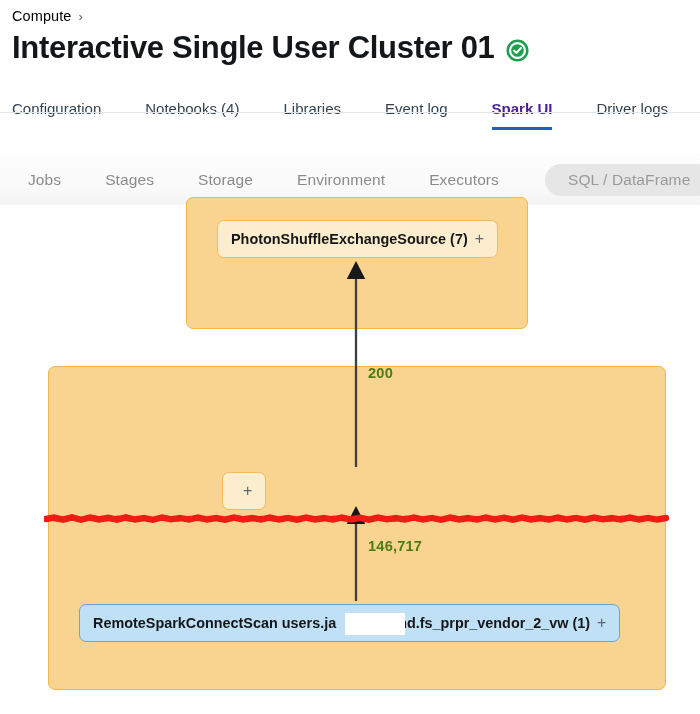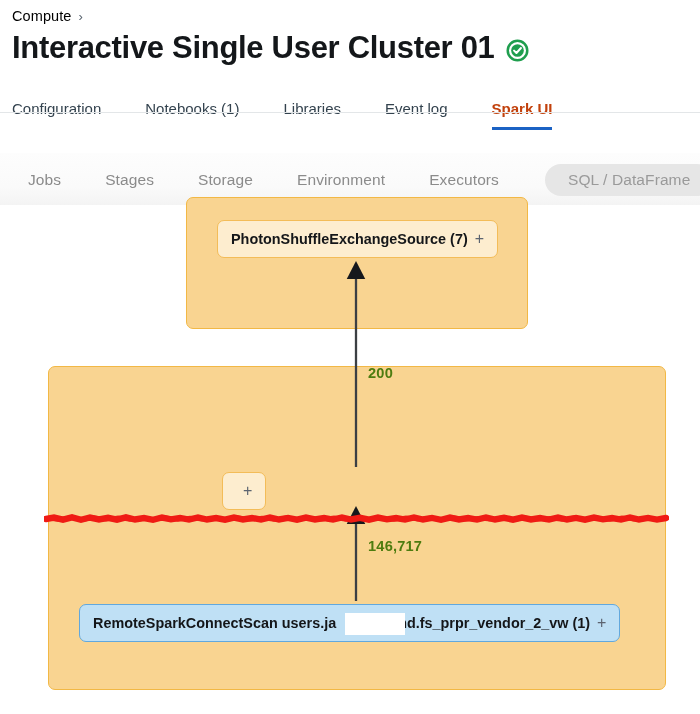--- a/index.html
+++ b/index.html
@@ -37,21 +37,21 @@
     position: absolute; left: 12px; top: 80px; right: 0;
     display: flex; align-items: flex-start; gap: 9px;
     height: 32px;
     margin-top: 19px;
   }
   .tab {
     font-size: 15px; color: #33424e; padding: 0 0 8px 0;
     margin-right: 35px; white-space: nowrap; cursor: pointer;
     border-bottom: 3px solid transparent; line-height: 20px;
   }
-  .tab.active { color: #c2410c; font-weight: 700; border-bottom-color: #1b62c4; }
+  .tab.active { color: #4c1d95; font-weight: 700; border-bottom-color: #1b62c4; }
   .tabs-rule {
     position: absolute; left: 0; right: 0; top: 112px;
     height: 1px; background: #e3e6e8;
   }
 
   
   .subnav {
     position: absolute; left: 0; right: 0; top: 153px; height: 55px;
     background: linear-gradient(to bottom,#fdfdfd 0%,#fafafa 62%,#f3f3f3 100%);
     border-bottom: 1px solid #e0e0e0;
@@ -132,24 +132,25 @@
     <span class="page-title">Interactive Single User Cluster 01</span>
     <svg class="status-ok" viewBox="0 0 24 24">
       <circle cx="12" cy="12" r="10.2" fill="none" stroke="#1f9e4e" stroke-width="2.6"></circle>
       <circle cx="12" cy="12" r="6.6" fill="#1f9e4e"></circle>
       <path d="M8.4 12.1 L10.9 14.6 L15.6 9.4" fill="none" stroke="#ffffff" stroke-width="2.1" stroke-linecap="round" stroke-linejoin="round"></path>
     </svg>
   </div>
 
   <div class="tabs">
     <div class="tab">Configuration</div>
-    <div class="tab">Notebooks (1)</div>
+    <div class="tab">Notebooks (4)</div>
     <div class="tab">Libraries</div>
     <div class="tab">Event log</div>
     <div class="tab active">Spark UI</div>
+    <div class="tab">Driver logs</div>
   </div>
   <div class="tabs-rule"></div>
 
   <div class="subnav">
     <div class="subnav-item">Jobs</div>
     <div class="subnav-item">Stages</div>
     <div class="subnav-item">Storage</div>
     <div class="subnav-item">Environment</div>
     <div class="subnav-item">Executors</div>
     <div class="subnav-item pill">SQL / DataFrame</div>

